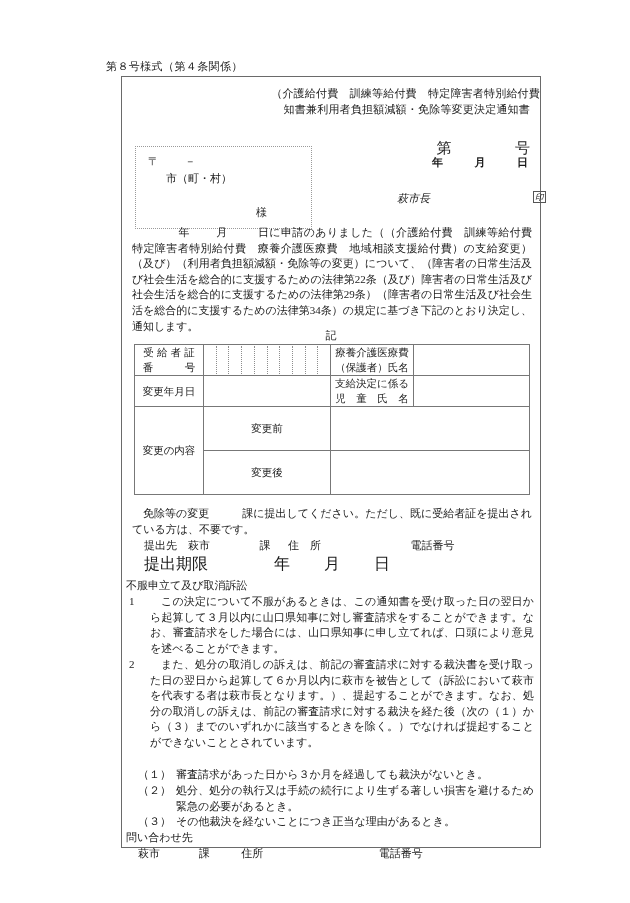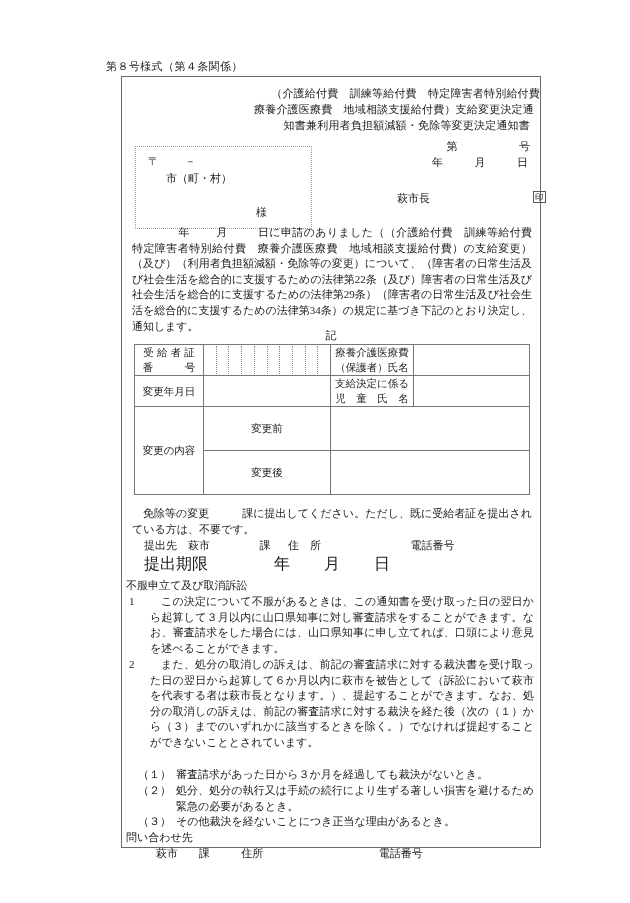--- a/index.html
+++ b/index.html
@@ -61,31 +61,32 @@
     letter-spacing: 0.2px;
   }
   .doc-title .l2 { padding-right: 6px; }
   .doc-title .l3 { padding-right: 10px; }
 
   
   .no-line {
     position: absolute;
     right: 10px;
     top: 62px;
-    font-size: 11px;
+    font-size: 15px;
     white-space: nowrap;
     text-align: right;
   }
   .no-line .sp-a { display: inline-block; width: 56px; }
   .date-line {
     position: absolute;
     right: 12px;
     top: 78px;
     font-size: 11px;
     white-space: nowrap;
+    font-weight: bold;
   }
   .date-line .sp-b { display: inline-block; width: 26px; }
 
   
   .addr-box {
     position: absolute;
     left: 13px;
     top: 69px;
     width: 177px;
     height: 83px;
@@ -114,20 +115,21 @@
     font-size: 11px;
   }
 
   
   .mayor {
     position: absolute;
     left: 275px;
     top: 114px;
     font-size: 11px;
     white-space: nowrap;
+    font-style: italic;
   }
   .mayor .seal {
     position: absolute;
     left: 136px;
     top: 0;
     border: 1px solid #555;
     font-size: 8.5px;
     line-height: 10px;
     padding: 0 1px;
   }
@@ -297,37 +299,36 @@
     top: 753px;
     font-size: 11px;
   }
   .contact-line {
     position: absolute;
     left: 16px;
     top: 769px;
     font-size: 11px;
     white-space: nowrap;
   }
-  .contact-line .c1 { display: inline-block; width: 58px; text-align: center; }
+  .contact-line .c1 { display: inline-block; width: 58px; }
   .contact-line .c2 { display: inline-block; width: 26px; }
   .contact-line .c3 { display: inline-block; width: 110px; }
 </style>
 </head>
 <body>
 
 <div class="page">
 
   <div class="form-no">第８号様式（第４条関係）</div>
 
   <div class="frame">
     <div class="inner">
 
       <div class="doc-title">
         <div class="l1">（介護給付費　訓練等給付費　特定障害者特別給付費</div>
-        <div class="l2">療養介護医療費　地域相談支援給付費）支給変更決定通</div>
         <div class="l3">知書兼利用者負担額減額・免除等変更決定通知書</div>
       </div>
 
       <div class="no-line">
         <span>第</span>
         <span class="sp-a"></span>
         <span>号</span>
       </div>
 
       <div class="date-line">

